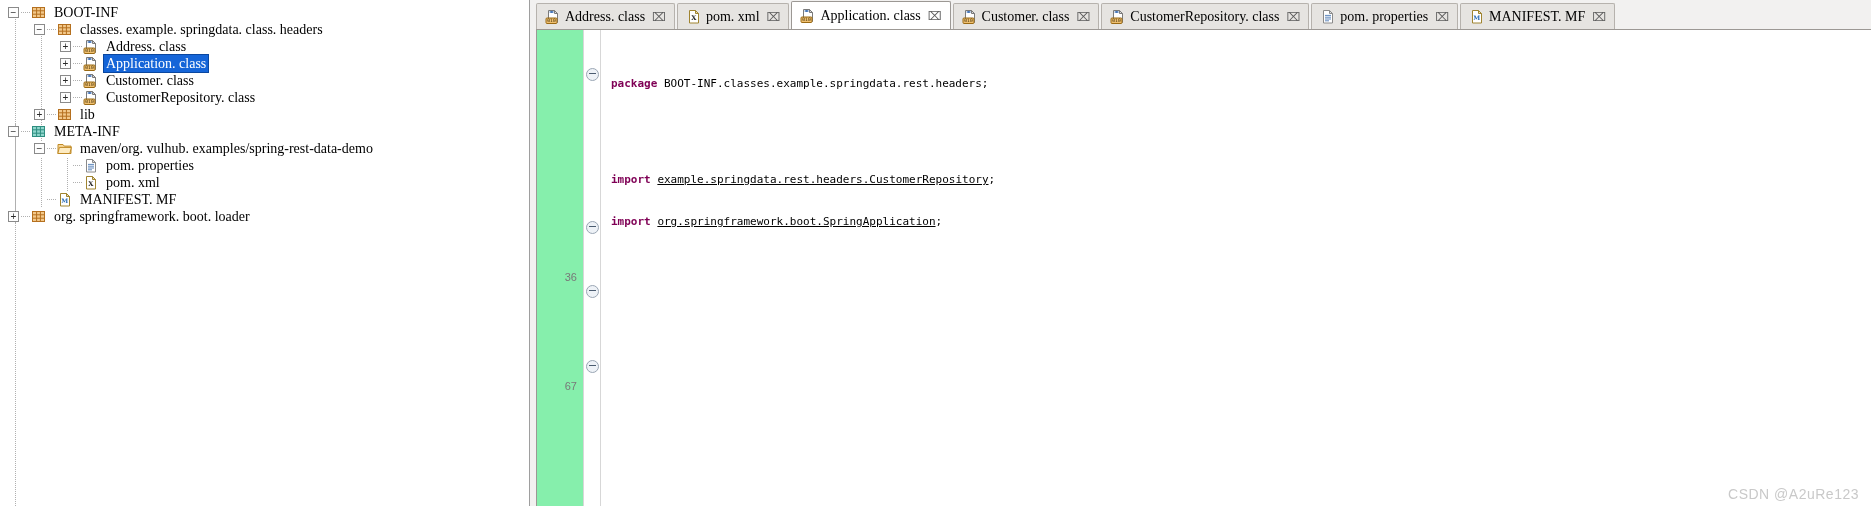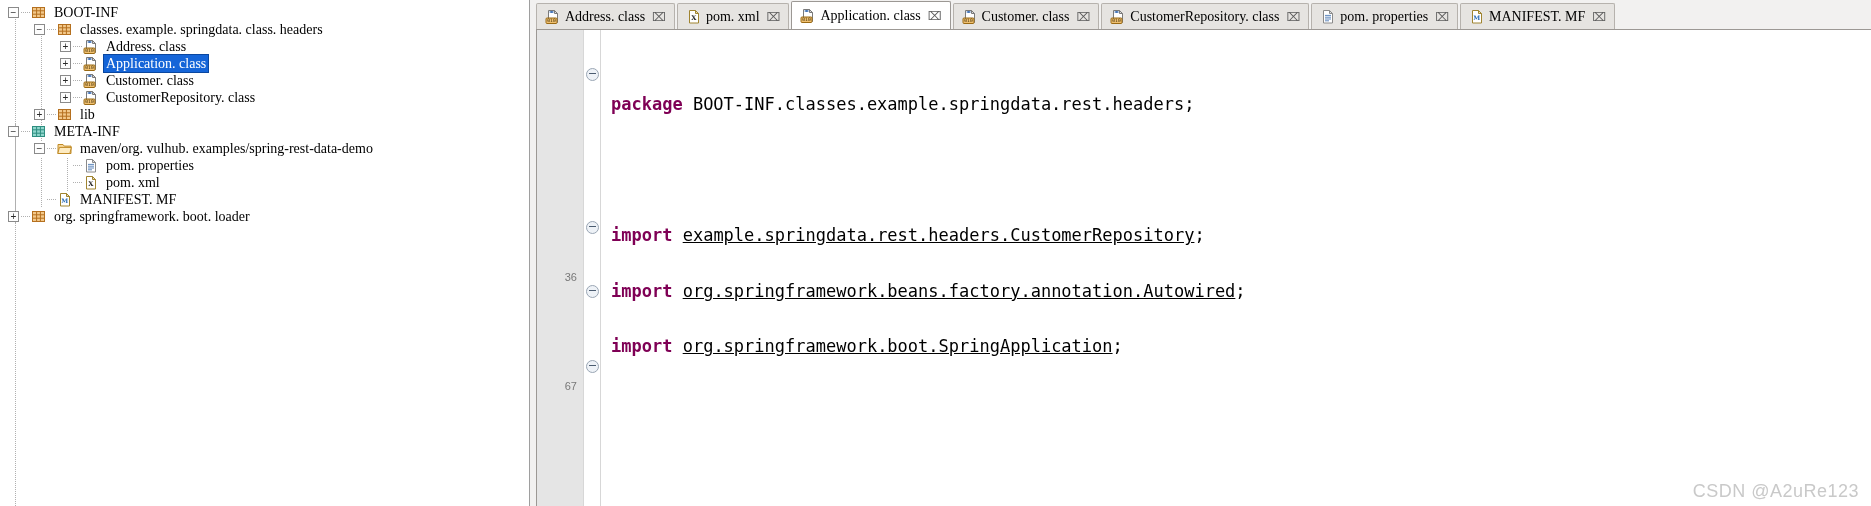--- a/index.html
+++ b/index.html
@@ -139,21 +139,21 @@
     background:#ffffff;
     border:1px solid #9c9894;
     border-right:none;border-bottom:none;
     margin-left:6px;
     display:flex;
     overflow:hidden;
     position:relative;
   }
   .gutter{
     width:46px;flex:0 0 46px;
-    background:#e5e5e5;
+    background:#86efac;
     position:relative;
     font-family:"Liberation Sans", sans-serif;
     font-size:11px;
     color:#787878;
     text-align:right;
     box-sizing:border-box;
     padding-top:7px;
   }
   .foldcol{
     width:18px;flex:0 0 18px;
@@ -174,37 +174,37 @@
   }
   .fold:after{
     content:"";position:absolute;left:2px;right:2px;top:4px;
     height:1px;background:#4b5c70;
   }
   .codetext{
     flex:1 1 auto;
     padding-top:7px;
     padding-left:10px;
     font-family:"DejaVu Sans Mono", monospace;
-    font-size:17px;
+    font-size:11px;
     color:#000000;
     white-space:pre;
     overflow:hidden;
     position:relative;
   }
   .ln{height:15.55px;line-height:15.55px;white-space:pre;}
   .num{height:15.55px;line-height:15.55px;padding-right:6px;}
 
   .kw{color:#7f0055;font-weight:bold;}
   .lnk{text-decoration:underline;}
 
   .watermark{
     position:absolute;
     right:12px;bottom:4px;
     font-family:"Liberation Sans", sans-serif;
-    font-size:18px;
+    font-size:14px;
     color:#c9c9c9;
     letter-spacing:.5px;
     pointer-events:none;
     user-select:none;
   }
 </style>
 </head>
 <body>
 
 <div id="app">
@@ -524,21 +524,20 @@
         <div style="height:62px;"></div>
         <div class="fold"></div>
       </div>
 
       <div class="codetext">
 
         <div class="ln"><span class="kw">package</span><span> BOOT-INF.classes.example.springdata.rest.headers;</span></div>
         <div class="ln">&nbsp;</div>
 
         <div class="ln"><span class="kw">import</span> <span class="lnk">example.springdata.rest.headers.CustomerRepository</span>;</div>
-        <div class="ln"><span class="kw">import</span> <span class="lnk">org.springframework.beans.factory.annotation.Autowired</span>;</div>
         <div class="ln"><span class="kw">import</span> <span class="lnk">org.springframework.boot.SpringApplication</span>;</div>
         
 
         
         
 
         
         
         
         

